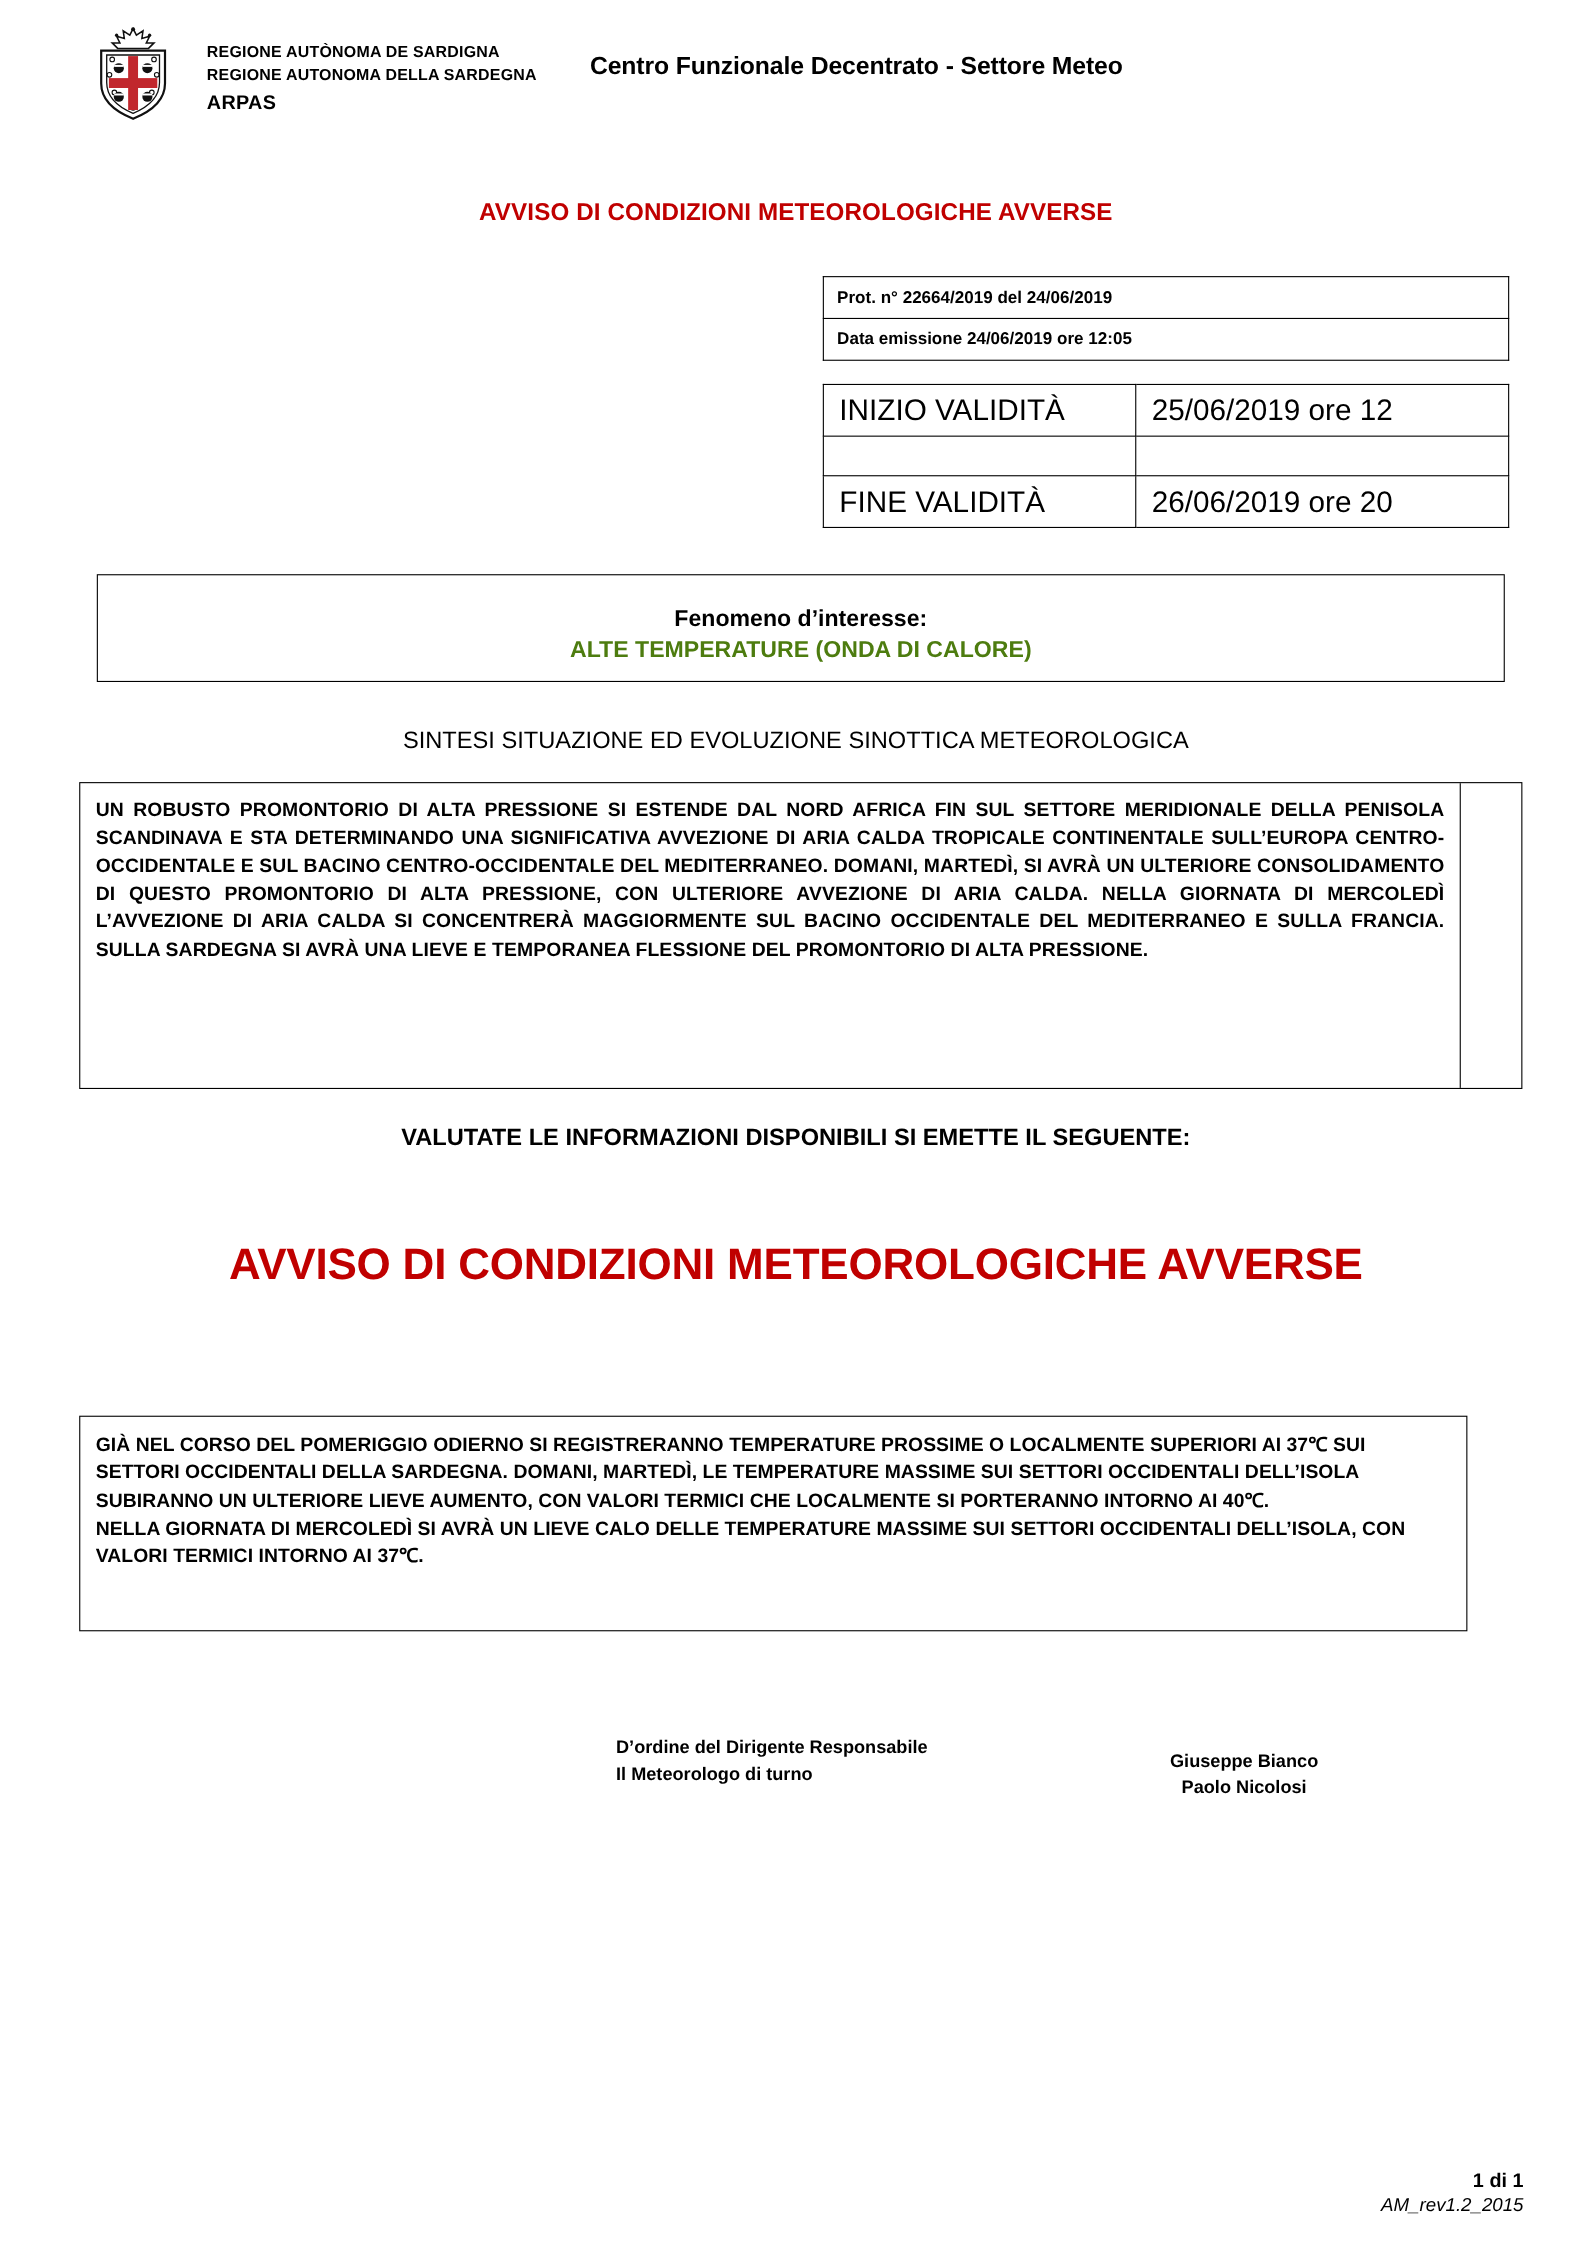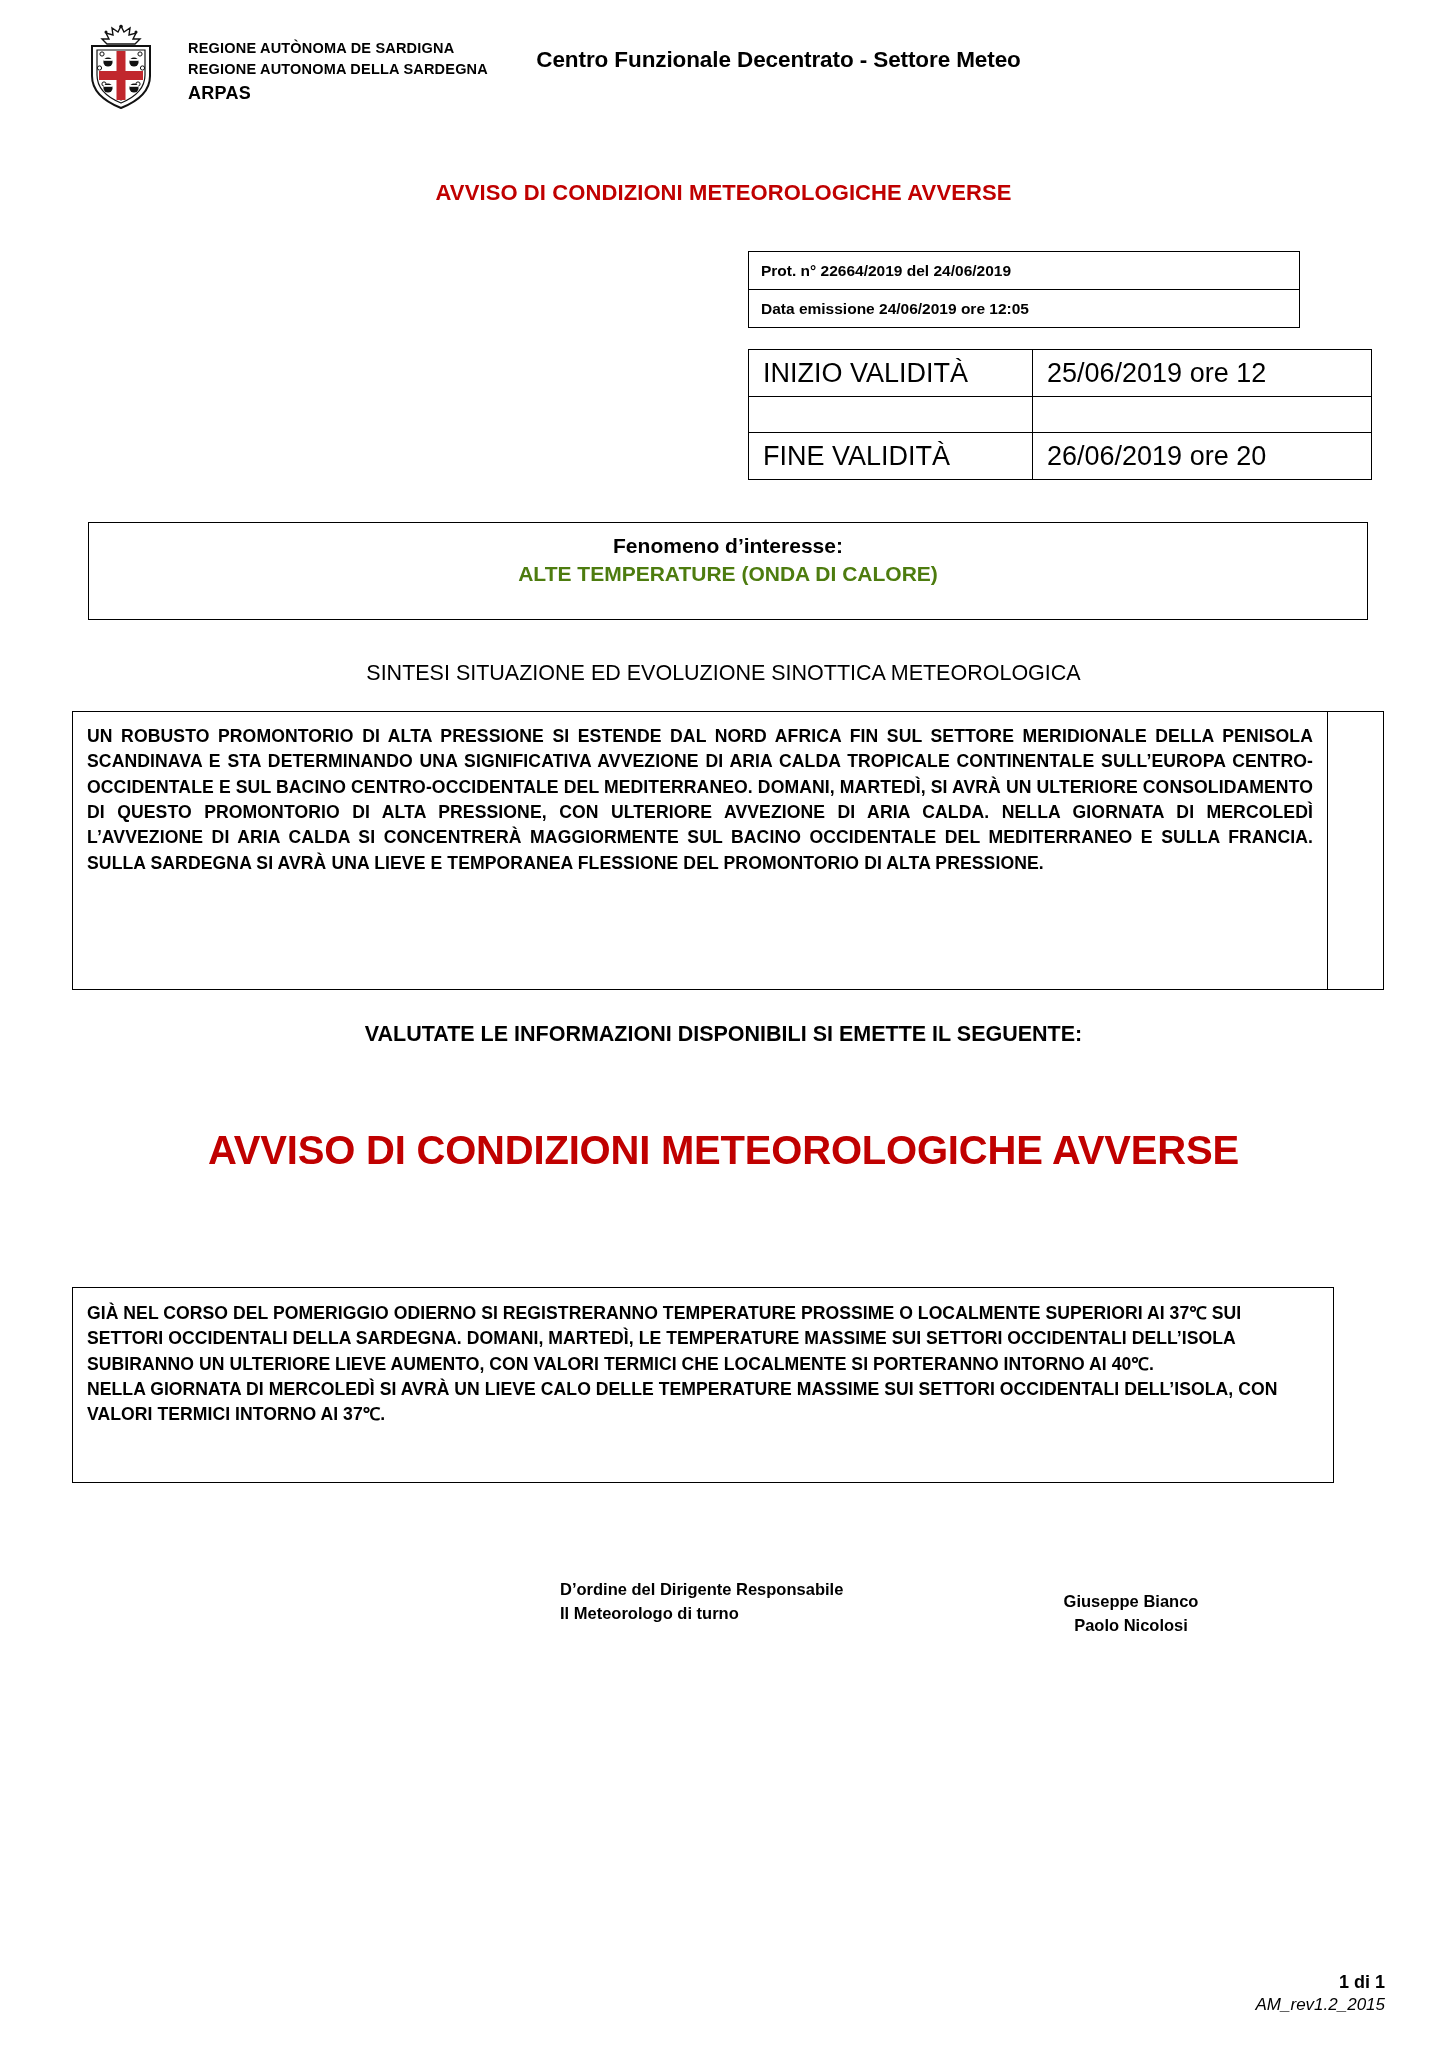--- a/index.html
+++ b/index.html
@@ -77,21 +77,21 @@
     font-weight: bold;
     margin-top: 60px;
     letter-spacing: 0.1px;
   }
 
   
   .proto-wrap {
     position: absolute;
     left: 748px;
     top: 251px;
-    width: 552px;
+    width: 624px;
   }
   .proto-table {
     border-collapse: collapse;
     width: 100%;
     table-layout: fixed;
   }
   .proto-table td {
     border: 1.6px solid #000;
     padding: 7px 12px;
     font-size: 15.5px;
@@ -128,21 +128,21 @@
   
   .fenomeno-box {
     position: absolute;
     left: 88px;
     top: 522px;
     width: 1280px;
     height: 98px;
     border: 1.6px solid #000;
     box-sizing: border-box;
     text-align: center;
-    padding-top: 11px;
+    padding-top: 28px;
   }
   .fenomeno-label {
     font-size: 21px;
     font-weight: bold;
   }
   .fenomeno-value {
     font-size: 21px;
     font-weight: bold;
     color: #4d7c0f;
     margin-top: 4px;

